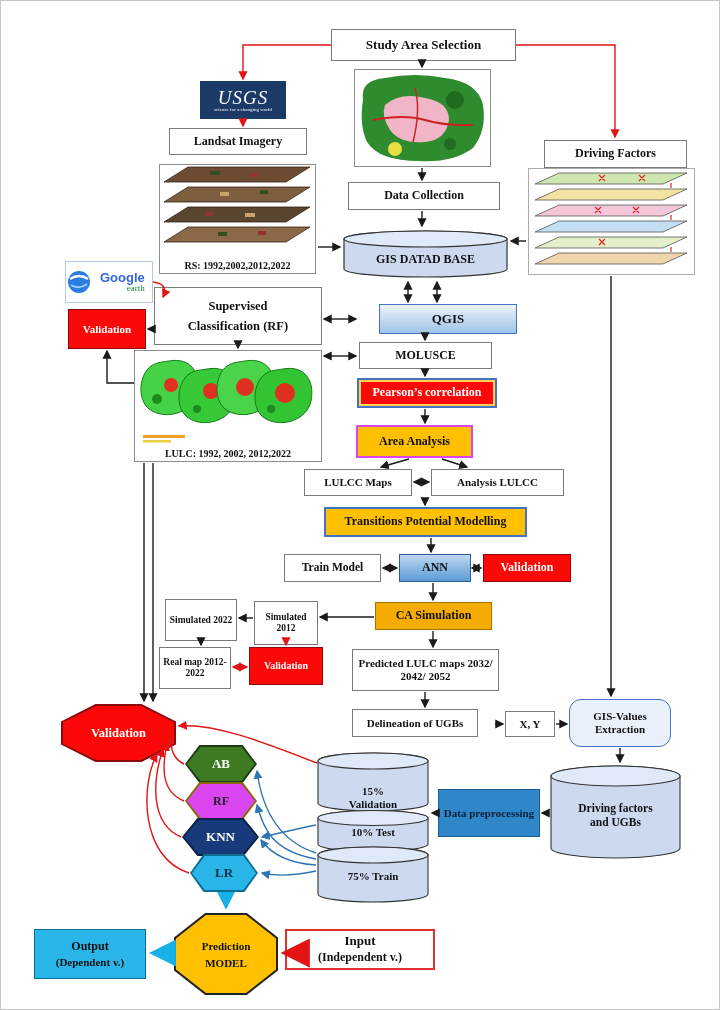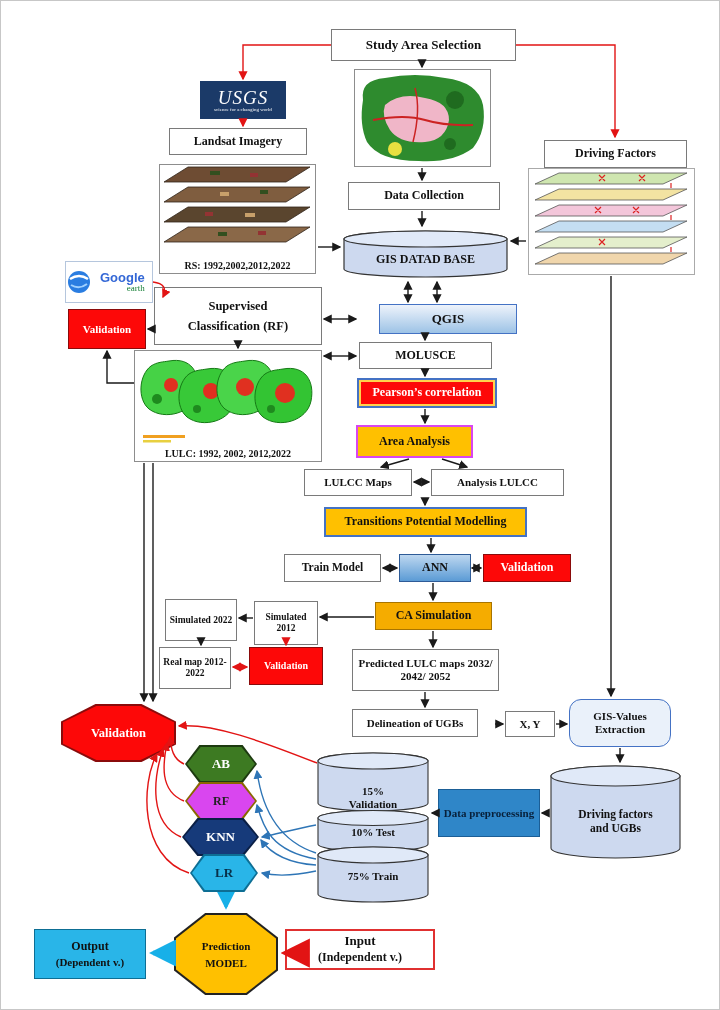--- a/index.html
+++ b/index.html
@@ -221,21 +221,21 @@
     <div class="lbl" style="top:24px;font-size:11px">75% Train</div>
   </div>
 
   <div class="node" style="left:437px;top:788px;width:102px;height:48px;font-size:11px;background:#2f86c8;border-color:#1b5e96;color:#08203a">Data preprocessing</div>
 
   <div class="cyl" style="left:548px;top:763px;width:133px;height:97px">
     <svg width="133" height="97" viewBox="0 0 133 97">
       <path d="M2 12 A64.5 10 0 0 1 131 12 L131 84 A64.5 10 0 0 1 2 84 Z" fill="#cdd9ef" stroke="#333" stroke-width="1.1"></path>
       <ellipse cx="66.5" cy="12" rx="64.5" ry="10" fill="#e0e9f8" stroke="#333" stroke-width="1.1"></ellipse>
     </svg>
-    <div class="lbl" style="top:34px;font-size:11.5px;width:92px;margin:10px auto">Driving factors and UGBs</div>
+    <div class="lbl" style="top:34px;font-size:11.5px;width:92px;margin:4px auto">Driving factors and UGBs</div>
   </div>
 
   <div class="shape clip-oct" style="left:173px;top:912px;width:104px;height:82px;background:#222">
     <div class="inner clip-oct" style="background:#ffc000;color:#111;font-size:11px;gap:5px">
       <span style="font-weight:bold">Prediction</span>
       <span style="font-weight:bold">MODEL</span>
     </div>
   </div>
 
   <div class="node twoline" style="left:284px;top:928px;width:150px;height:41px;border:2px solid #e03030;gap:2px">

